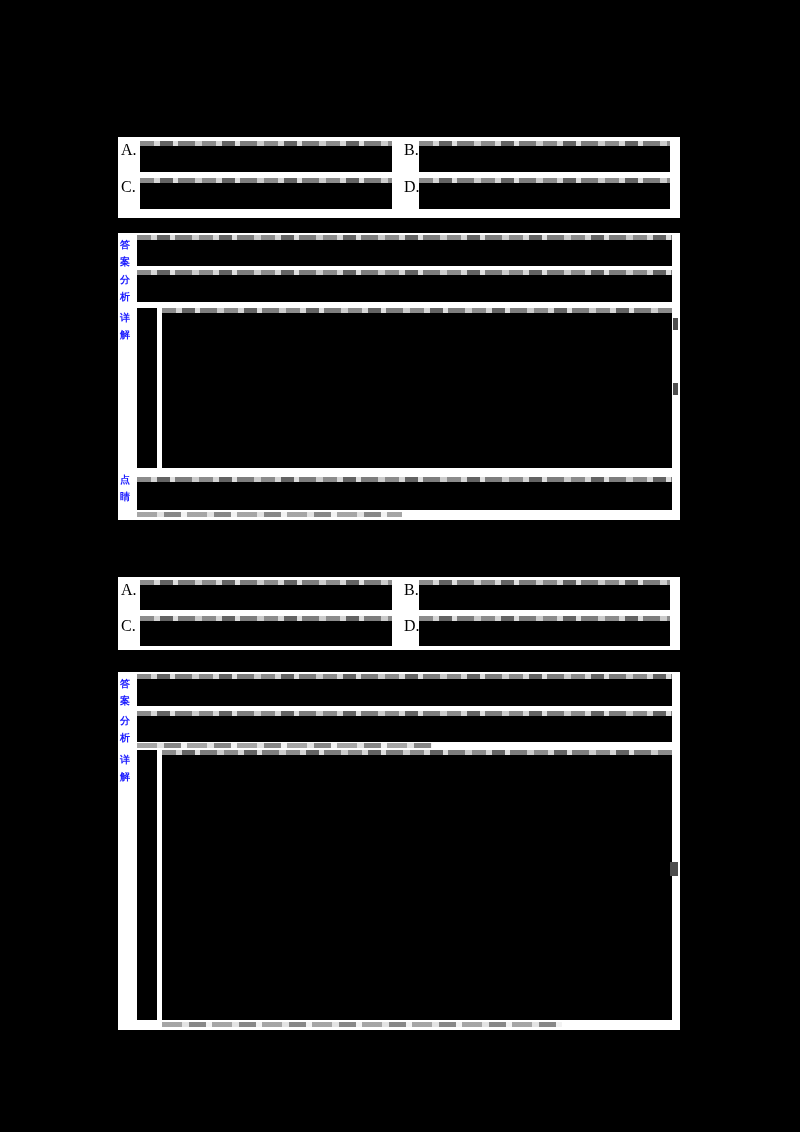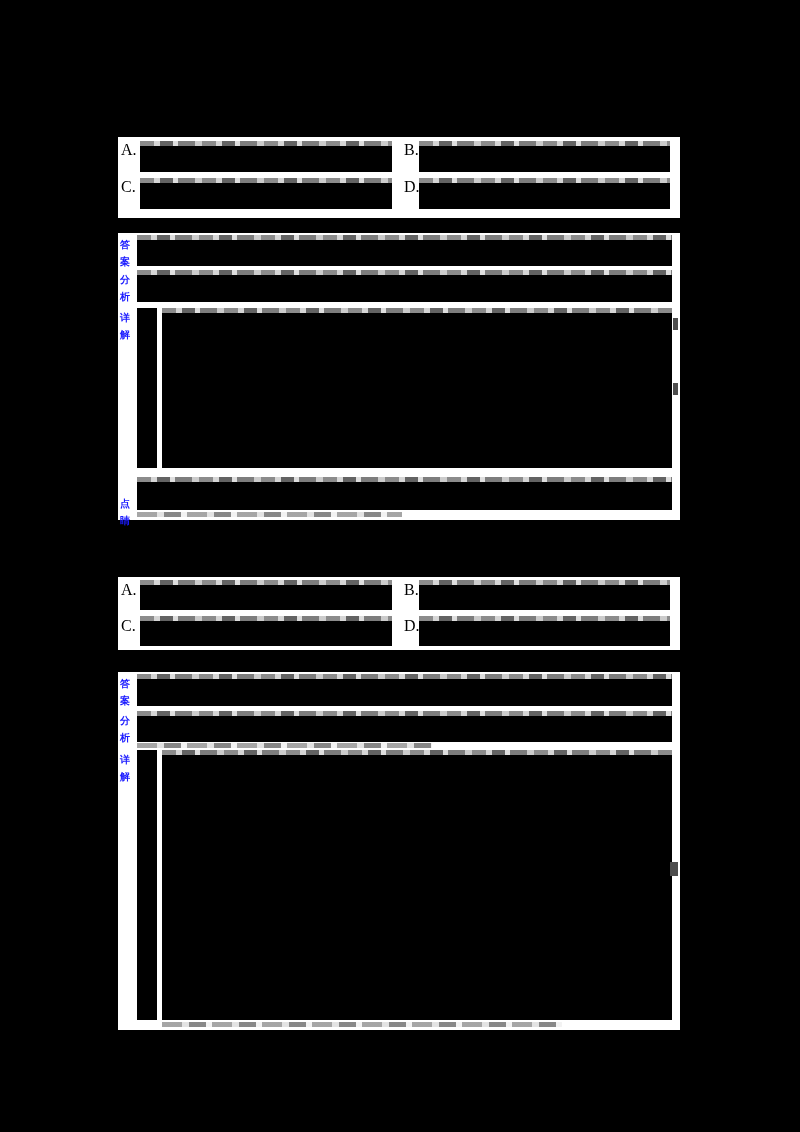--- a/index.html
+++ b/index.html
@@ -78,21 +78,21 @@
   </div>
 
   <div class="blue-label" style="left:2px;top:76px;">详解</div>
   <div class="gutter-bar" style="left:19px;top:75px;width:20px;height:160px;"></div>
   <div class="redact" style="left:44px;top:75px;width:510px;height:160px;">
     <div class="sliver"></div>
   </div>
   <div class="frag" style="left:555px;top:85px;width:5px;height:12px;"></div>
   <div class="frag" style="left:555px;top:150px;width:5px;height:12px;"></div>
 
-  <div class="blue-label" style="left:2px;top:262px;">点睛</div>
+  <div class="blue-label" style="left:2px;top:238px;">点睛</div>
   <div class="redact" style="left:19px;top:244px;width:535px;height:33px;">
     <div class="sliver"></div>
   </div>
   <div class="faintline" style="left:19px;top:279px;width:265px;"></div>
 </div>
 
 <div class="card" style="left:118px;top:577px;width:562px;height:73px;">
 
   <div class="opt-letter" style="left:3px;top:4px;">A.</div>
   <div class="redact" style="left:22px;top:3px;width:252px;height:30px;">

